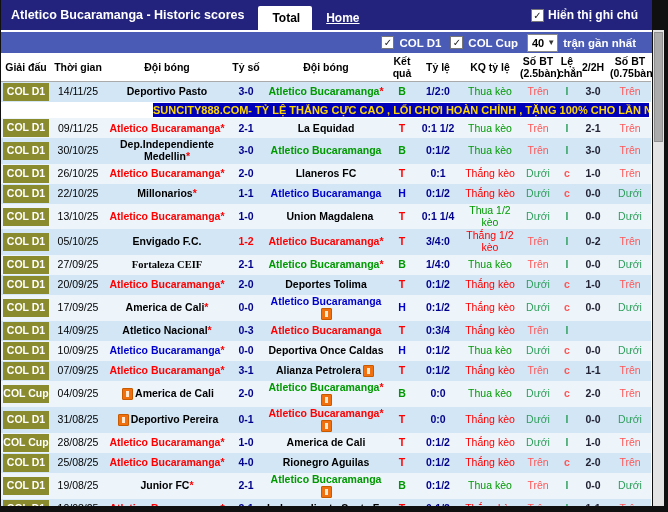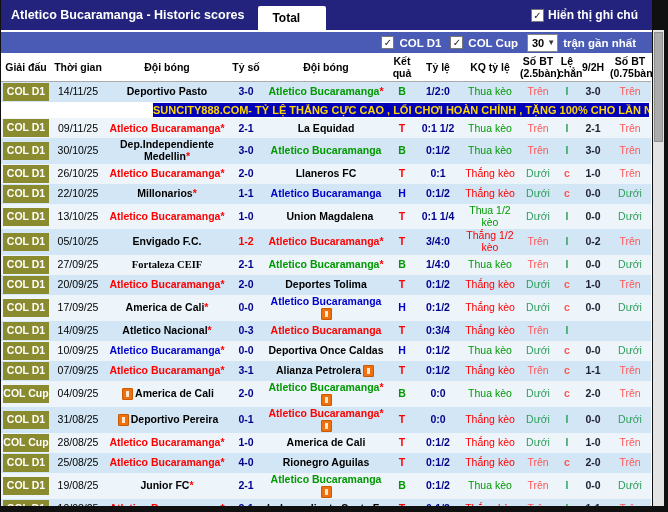--- a/index.html
+++ b/index.html
@@ -3,21 +3,21 @@
 <meta charset="utf-8">
 <style>
   html,body{margin:0;padding:0;background:#101010;font-family:"Liberation Sans","DejaVu Sans",sans-serif;}
   .page{position:relative;width:668px;height:512px;background:#101010;overflow:hidden;}
   .content{position:absolute;left:1px;top:0;width:651px;height:506px;background:#ffffff;overflow:hidden;}
 
   
   .titlebar{height:30px;background:#23237E;display:flex;align-items:stretch;color:#fff;position:relative;}
   .titlebar .app-title{font-size:12.5px;font-weight:bold;align-self:center;padding-left:10px;white-space:nowrap;}
   .tabs{display:flex;align-items:flex-end;margin-left:14px;}
-  .tab{font-size:12px;font-weight:bold;padding:5px 26px 5px 14px;cursor:pointer;}
+  .tab{font-size:12px;font-weight:bold;padding:5px 12px 5px 14px;cursor:pointer;}
   .tab.active{background:#ffffff;color:#000;border-radius:2px 2px 0 0;}
   .tab.inactive{color:#fff;text-decoration:underline;}
   .note-toggle{margin-left:auto;align-self:center;display:flex;align-items:center;gap:4px;padding-right:14px;font-size:12px;font-weight:bold;}
   .cb{display:inline-block;width:11px;height:11px;background:#fff;border:1px solid #777;color:#222;font-size:10px;line-height:11px;text-align:center;font-weight:bold;}
 
   
   .filterbar{height:21px;background:#4A5BB5;display:flex;align-items:center;justify-content:flex-end;gap:5px;color:#fff;font-size:11.5px;font-weight:bold;padding-right:16px;border-top:2px solid #fff;}
   .filterbar .flabel{margin-right:4px;}
   .count-select{background:#fff;color:#000;font-size:11px;font-weight:bold;border:1px solid #888;height:16px;display:inline-flex;align-items:center;padding:0 2px 0 4px;gap:3px;}
   .count-select .arrow{font-size:8px;color:#333;}
@@ -50,34 +50,35 @@
 </head>
 <body>
 
 <div class="page">
   <div class="content">
 
     <div class="titlebar">
       <span class="app-title">Atletico Bucaramanga - Historic scores</span>
       <div class="tabs">
         <span class="tab active">Total</span>
+        <span class="tab inactive">Home</span>
       </div>
       <div class="note-toggle">
         <span class="cb">✓</span>
         <span>Hiển thị ghi chú</span>
       </div>
     </div>
 
     <div class="filterbar">
       <span class="cb">✓</span>
       <span class="flabel">COL D1</span>
       <span class="cb">✓</span>
       <span class="flabel">COL Cup</span>
       <span class="count-select">
-        <span>30</span>
+        <span>40</span>
         <span class="arrow">▼</span>
       </span>
       <span>trận gần nhất</span>
     </div>
 
     <table>
       <colgroup>
         <col style="width:50px">
           <col style="width:54px">
           <col style="width:124px">
@@ -96,21 +97,21 @@
             <th>Giải đấu</th>
             <th>Thời gian</th>
             <th>Đội bóng</th>
             <th>Tỷ số</th>
             <th>Đội bóng</th>
             <th>Kết quả</th>
             <th>Tỷ lệ</th>
             <th>KQ tỷ lệ</th>
             <th>Số BT (2.5bàn)</th>
             <th>Lệ chẳn</th>
-            <th>9/2H</th>
+            <th>2/2H</th>
             <th>Số BT (0.75bàn)</th>
           </tr>
         </thead>
       <tbody id="rows-body">
           <tr class="odd">
             <td class="league-cell">
               <span class="league-badge">COL D1</span>
             </td>
             <td>14/11/25</td>
             <td><span class="team"><span style="color: rgb(0, 0, 0);">Deportivo Pasto</span></span></td>

